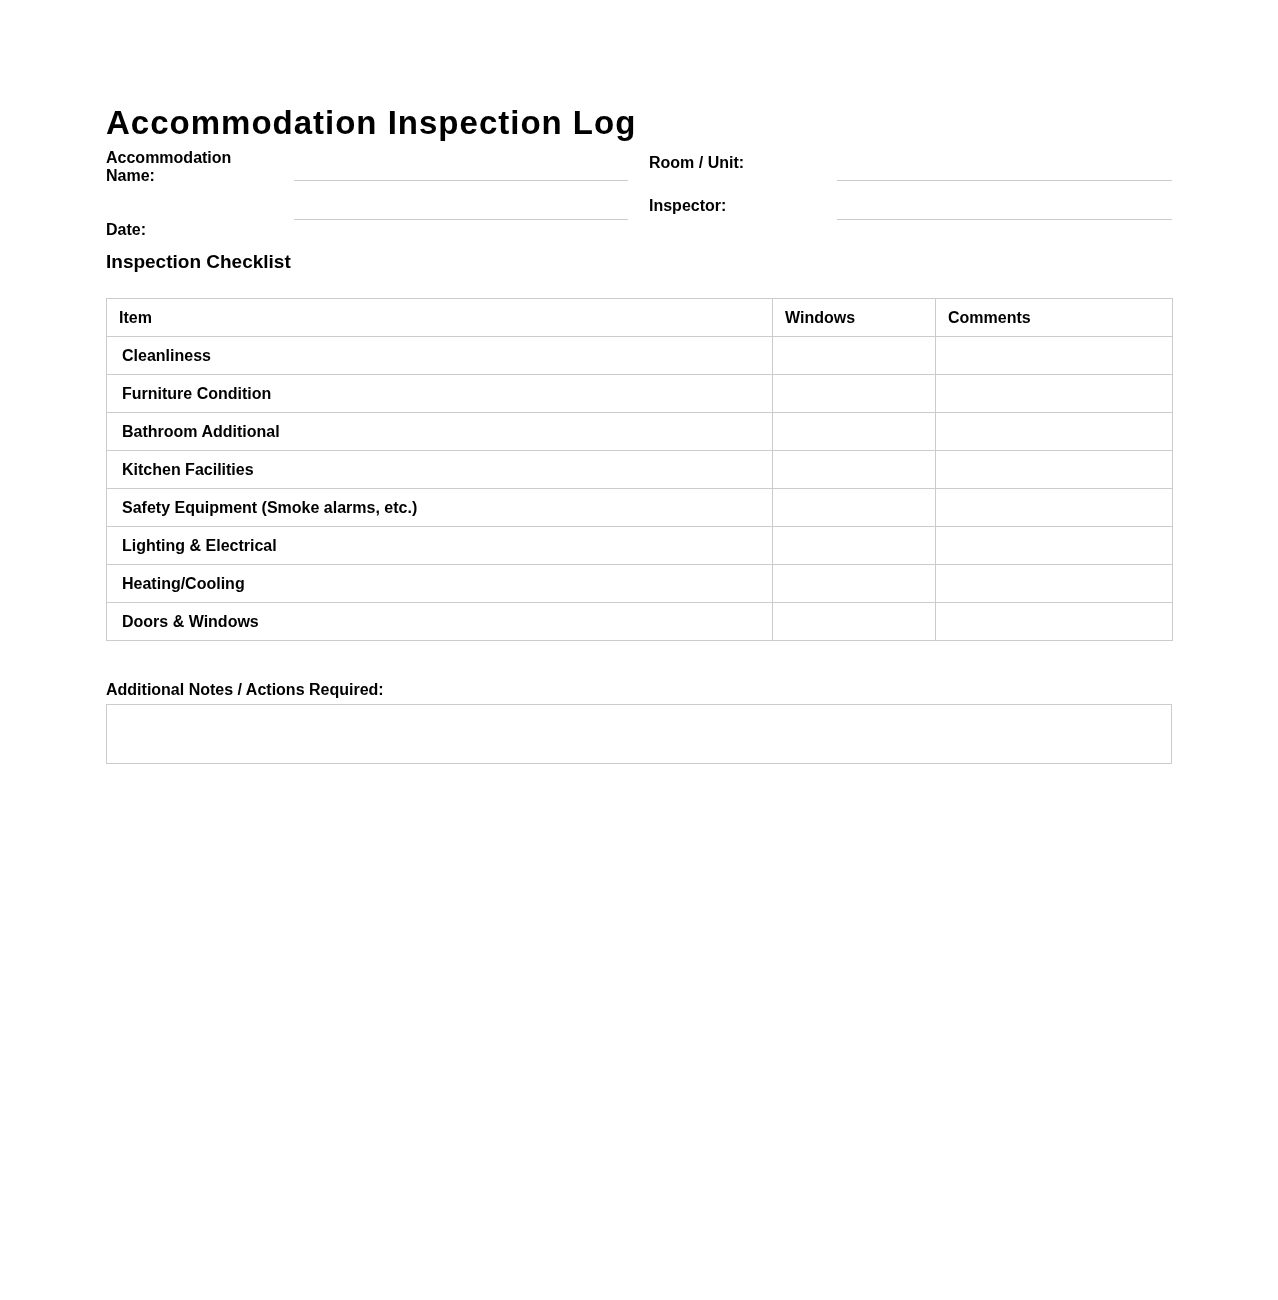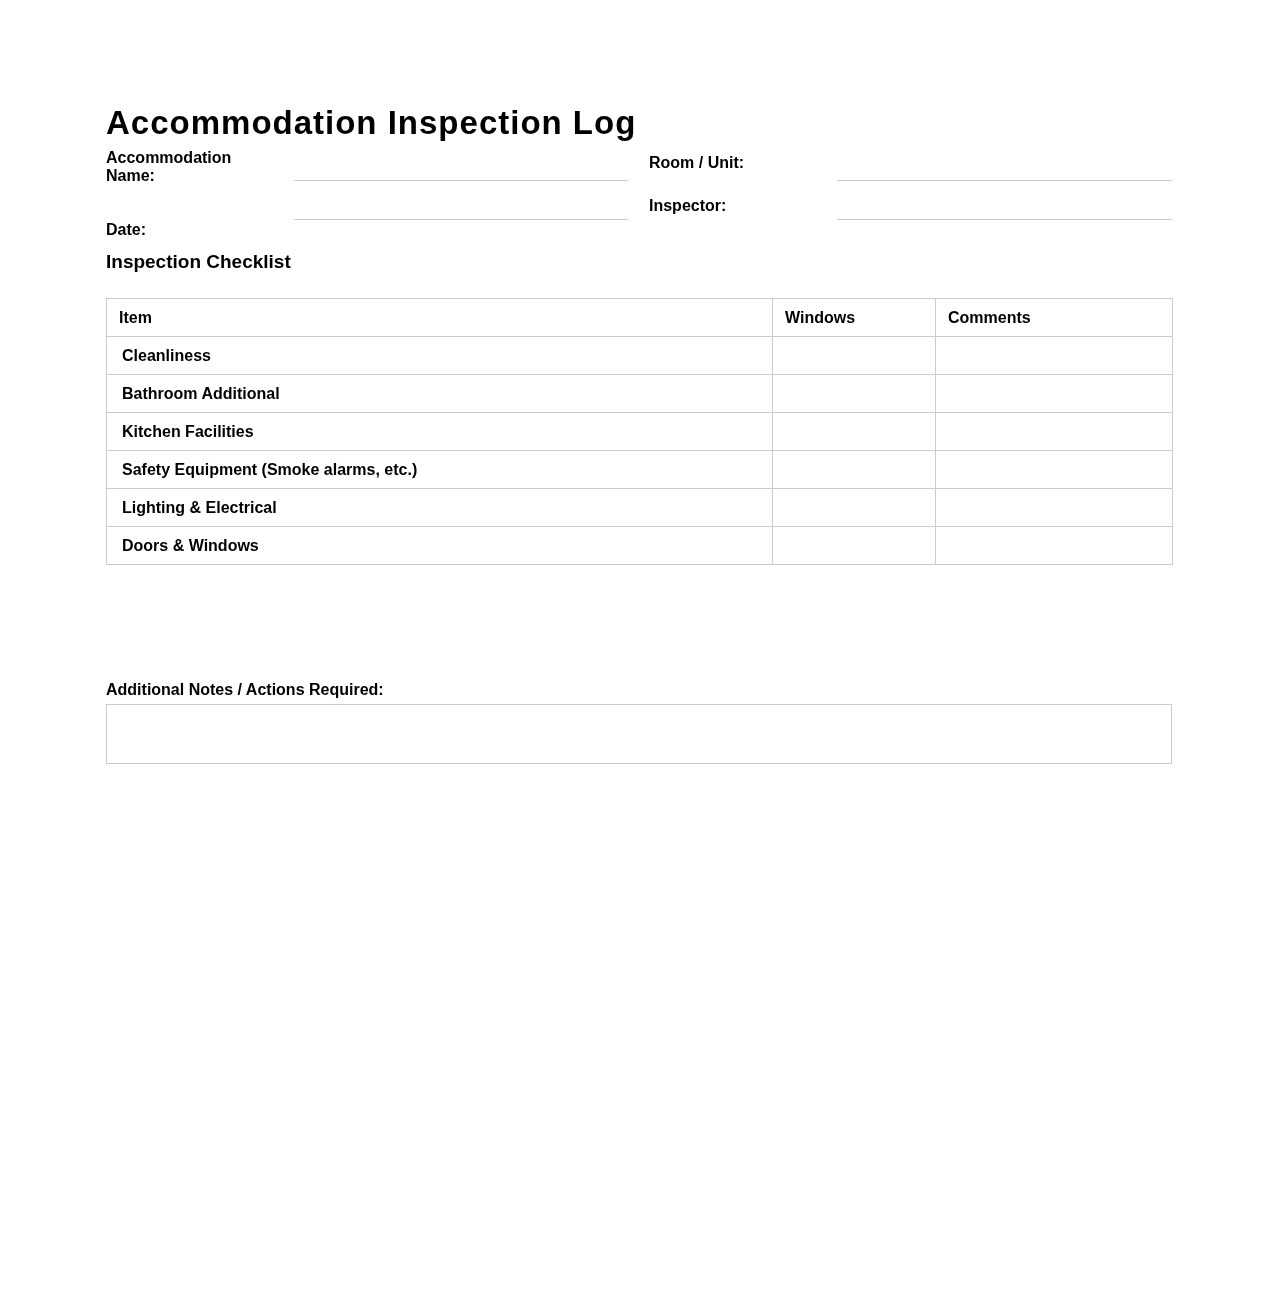--- a/index.html
+++ b/index.html
@@ -78,40 +78,50 @@
         <th>Comments</th>
       </tr>
     </thead>
     <tbody>
       <tr>
         <td>Cleanliness</td>
         <td></td>
         <td></td>
       </tr>
       <tr>
+        <td>Furniture Condition</td>
+        <td></td>
+        <td></td>
+      </tr>
+      <tr>
         <td>Bathroom Additional</td>
         <td></td>
         <td></td>
       </tr>
       <tr>
         <td>Kitchen Facilities</td>
         <td></td>
         <td></td>
       </tr>
       <tr>
         <td>Safety Equipment (Smoke alarms, etc.)</td>
         <td></td>
         <td></td>
       </tr>
       <tr>
         <td>Lighting &amp; Electrical</td>
         <td></td>
         <td></td>
       </tr>
       <tr>
+        <td>Heating/Cooling</td>
+        <td></td>
+        <td></td>
+      </tr>
+      <tr>
         <td>Doors &amp; Windows</td>
         <td></td>
         <td></td>
       </tr>
     </tbody>
   </table>
 
   <div class="notes-label">Additional Notes / Actions Required:</div>
   <div class="notes-box"></div>
 </div>

